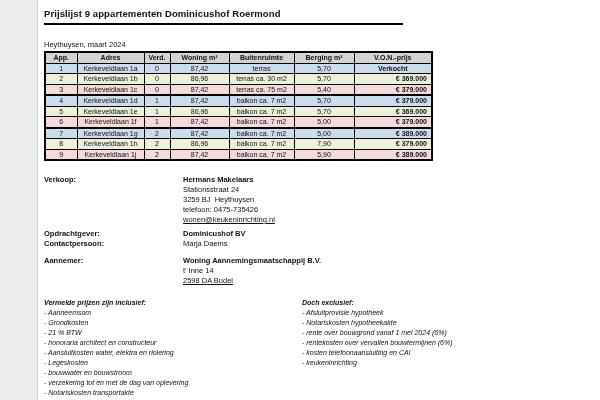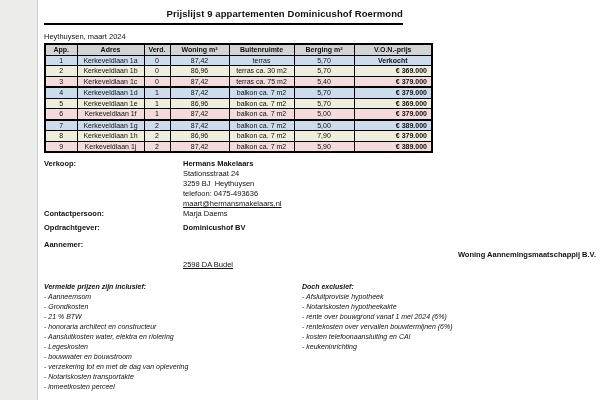--- a/index.html
+++ b/index.html
@@ -9,48 +9,48 @@
     font-family:"Liberation Sans", sans-serif;
   }
   .gutter {
     position:absolute; left:0; top:0; width:37px; height:400px;
     background:#ececea; border-right:1px solid #cfcfcd;
   }
   .content { position:absolute; left:44px; top:8px; width:552px; }
 
   .title {
     font-size:9.5px; font-weight:bold; letter-spacing:0.1px;
-    width:359px; padding-bottom:4px; border-bottom:2px solid #000;text-align:right;
-  }
-  .dateline { margin-top:7px; font-size:7.5px; }
+    width:359px; padding-bottom:4px; border-bottom:2px solid #000;
+  }
+  .dateline { margin-top:15px; font-size:7.5px; }
 
   table.pricetable {
     margin-top:2px; border-collapse:collapse; table-layout:fixed;
     width:389px; font-size:7px; border:2px solid #000;
   }
   .pricetable th, .pricetable td {
     border:1px solid #000; text-align:center; padding:1px 2px;
     height:7.5px; line-height:7.5px; overflow:hidden; white-space:nowrap;
   }
   .pricetable th { background:var(--header-bg,#d3d3d3); font-weight:bold; border-bottom:1.5px solid #000; }
   tr.c0 td { background:var(--row-blue,#ccdcec); }
   tr.c1 td { background:var(--row-cream,#eeeedd); }
   tr.c2 td { background:var(--row-pink,#f2dbda); }
   tr.group td { border-top:2px solid #000; }
   td.price { font-weight:bold; text-align:right; padding-right:4px; }
   td.price.sold { text-align:center; padding-right:2px; }
 
-  .info { margin-top:6px; font-size:7.5px; }
+  .info { margin-top:14px; font-size:7.5px; }
   .irow { display:flex; line-height:10px; }
   .ilabel { width:139px; font-weight:bold; flex:none; }
-  .ival { white-space:pre-wrap;text-align:right; }
+  .ival { white-space:pre-wrap; }
   .b { font-weight:bold; }
   .u { text-decoration:underline; }
   .mt1 { margin-top:4px; }
-  .mt2 { margin-top:7px;flex-direction:column; }
+  .mt2 { margin-top:7px; }
 
   .terms { display:flex; margin-top:12px; font-style:italic; font-size:7px; }
   .terms .col-incl { width:258px; flex:none; }
   .terms .col-excl { flex:1; }
   .terms-title { font-weight:bold; line-height:10px; }
   .terms ul { list-style:none; margin:0; padding:0; }
   .terms li { line-height:10px; white-space:nowrap; }
 </style>
 </head>
 <body>
@@ -176,37 +176,41 @@
     <div class="irow">
         <span class="ilabel"></span>
         <span class="ival">Stationsstraat 24</span>
       </div>
     <div class="irow">
         <span class="ilabel"></span>
         <span class="ival">3259 BJ  Heythuysen</span>
       </div>
     <div class="irow">
         <span class="ilabel"></span>
-        <span class="ival">telefoon: 0475-493636</span>
-      </div>
-    <div class="irow">
-        <span class="ilabel"></span>
-        <span class="ival u">maart@hermansmakelaars.nl</span>
-      </div>
-    <div class="irow">
-        <span class="ilabel">Contactpersoon:</span>
-        <span class="ival">Marja Daems</span>
+        <span class="ival">telefoon: 0475-735426</span>
+      </div>
+    <div class="irow">
+        <span class="ilabel"></span>
+        <span class="ival u">wonen@keukeninrichting.nl</span>
       </div>
     <div class="irow mt1">
         <span class="ilabel">Opdrachtgever:</span>
         <span class="ival b">Dominicushof BV</span>
       </div>
+    <div class="irow">
+        <span class="ilabel">Contactpersoon:</span>
+        <span class="ival">Marja Daems</span>
+      </div>
     <div class="irow mt2">
         <span class="ilabel">Aannemer:</span>
         <span class="ival b">Woning Aannemingsmaatschappij B.V.</span>
+      </div>
+    <div class="irow">
+        <span class="ilabel"></span>
+        <span class="ival">t' Inne 14</span>
       </div>
     <div class="irow">
         <span class="ilabel"></span>
         <span class="ival u">2598 DA Budel</span>
       </div>
   </div>
 
   <div class="terms">
     <div class="col-incl">
       <div class="terms-title">Vermelde prijzen zijn inclusief:</div>

